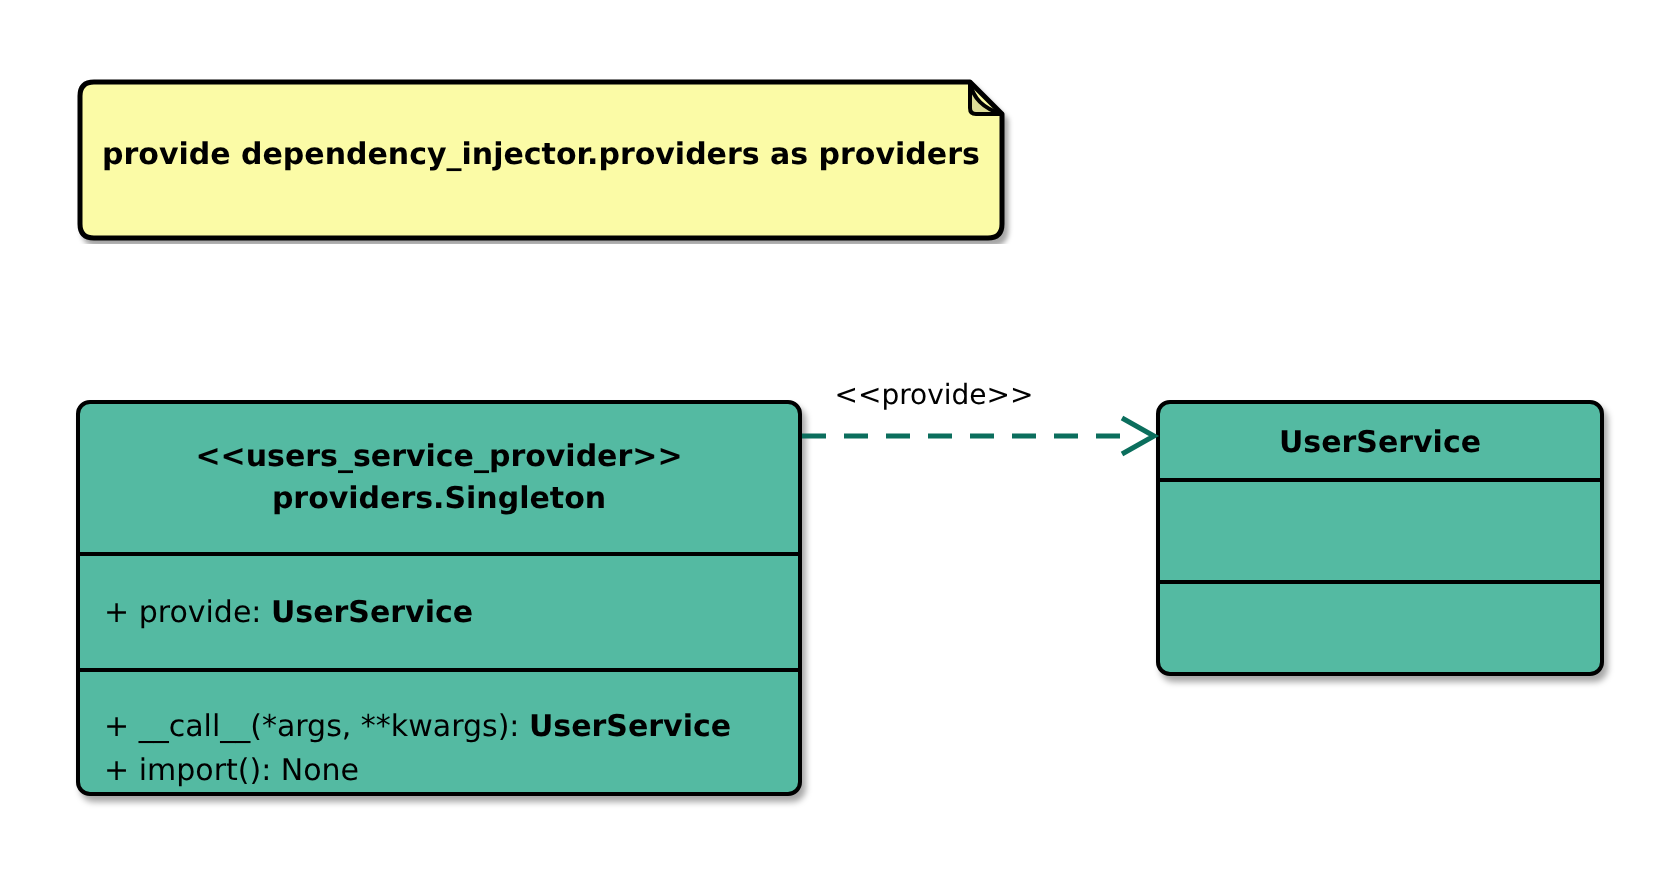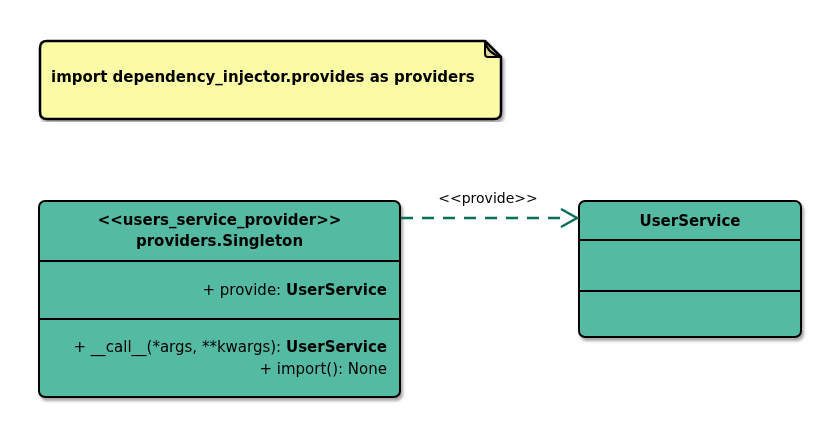--- a/index.html
+++ b/index.html
@@ -24,26 +24,26 @@
 
   
   .uml-class {
     position: absolute;
     box-sizing: border-box;
     background: #54BAA2;
     border: 2px solid #000000;
     border-radius: 7px;
     box-shadow: 2px 3px 3px rgba(0,0,0,0.35);
   }
-  .uml-class .sec { box-sizing: border-box; text-align: right; }
+  .uml-class .sec { box-sizing: border-box; }
   .uml-class .sec + .sec { border-top: 2px solid #000000; }
 
   #provider-class { left: 38px; top: 200px; width: 363px; height: 198px; }
   #provider-class .sec-header {
-    height: 58px; display: flex; flex-direction: column;
+    height: 74px; display: flex; flex-direction: column;
     align-items: center; justify-content: center;
     font-weight: bold; font-size: 15px; line-height: 21px; text-align: center;
   }
   #provider-class .sec-attrs {
     height: 58px; display: flex; flex-direction: column; justify-content: center;
     padding: 0 12px; font-size: 15px; line-height: 22px;
   }
   #provider-class .sec-methods {
     height: 78px; display: flex; flex-direction: column; justify-content: center;
     padding: 3px 12px; font-size: 15px; line-height: 22px;
@@ -55,41 +55,41 @@
   #service-class .sec-header {
     height: 37px; display: flex; align-items: center; justify-content: center;
     font-weight: bold; font-size: 15px;
   }
   #service-class .sec-empty-1 { height: 51px; }
   #service-class .sec-empty-2 { height: 46px; }
 
   
   #relation-arrow { position: absolute; left: 401px; top: 200px; }
   .arrow-label {
-    position: absolute; left: 429px; top: 189px; width: 118px;
+    position: absolute; left: 408px; top: 189px; width: 118px;
     text-align: center; font-size: 14px; line-height: 18px;
     white-space: nowrap;
   }
 </style>
 </head>
 <body>
 
 <div id="canvas">
 
   <div class="note-wrap">
     <svg width="470" height="84" viewBox="0 0 470 84" aria-hidden="true">
       <defs>
         <filter id="ds" x="-10%" y="-10%" width="130%" height="130%">
           <feDropShadow dx="2" dy="3" stdDeviation="1.4" flood-color="#000000" flood-opacity="0.35"></feDropShadow>
         </filter>
       </defs>
       <path d="M 9 3 L 447 3 L 463 19 L 463 74 Q 463 81 456 81 L 9 81 Q 2 81 2 74 L 2 10 Q 2 3 9 3 Z" fill="#FBFBA6" stroke="#000000" stroke-width="2.5" stroke-linejoin="round" filter="url(#ds)"></path>
       <path d="M 447 3 Q 449 15 463 19 L 450 19 Q 447 19 447 16 Z" fill="#DBDB97" stroke="#000000" stroke-width="2" stroke-linejoin="round"></path>
     </svg>
-    <div class="note-text">import dependency_injector.provides as providers</div>
+    <div class="note-text">provide dependency_injector.providers as providers</div>
   </div>
 
   <div class="uml-class" id="provider-class">
     <div class="sec sec-header">
       <div>&lt;&lt;users_service_provider&gt;&gt;</div>
       <div>providers.Singleton</div>
     </div>
     <div class="sec sec-attrs">
       <div class="member"><span>+ provide: </span><b>UserService</b></div>
     </div>

